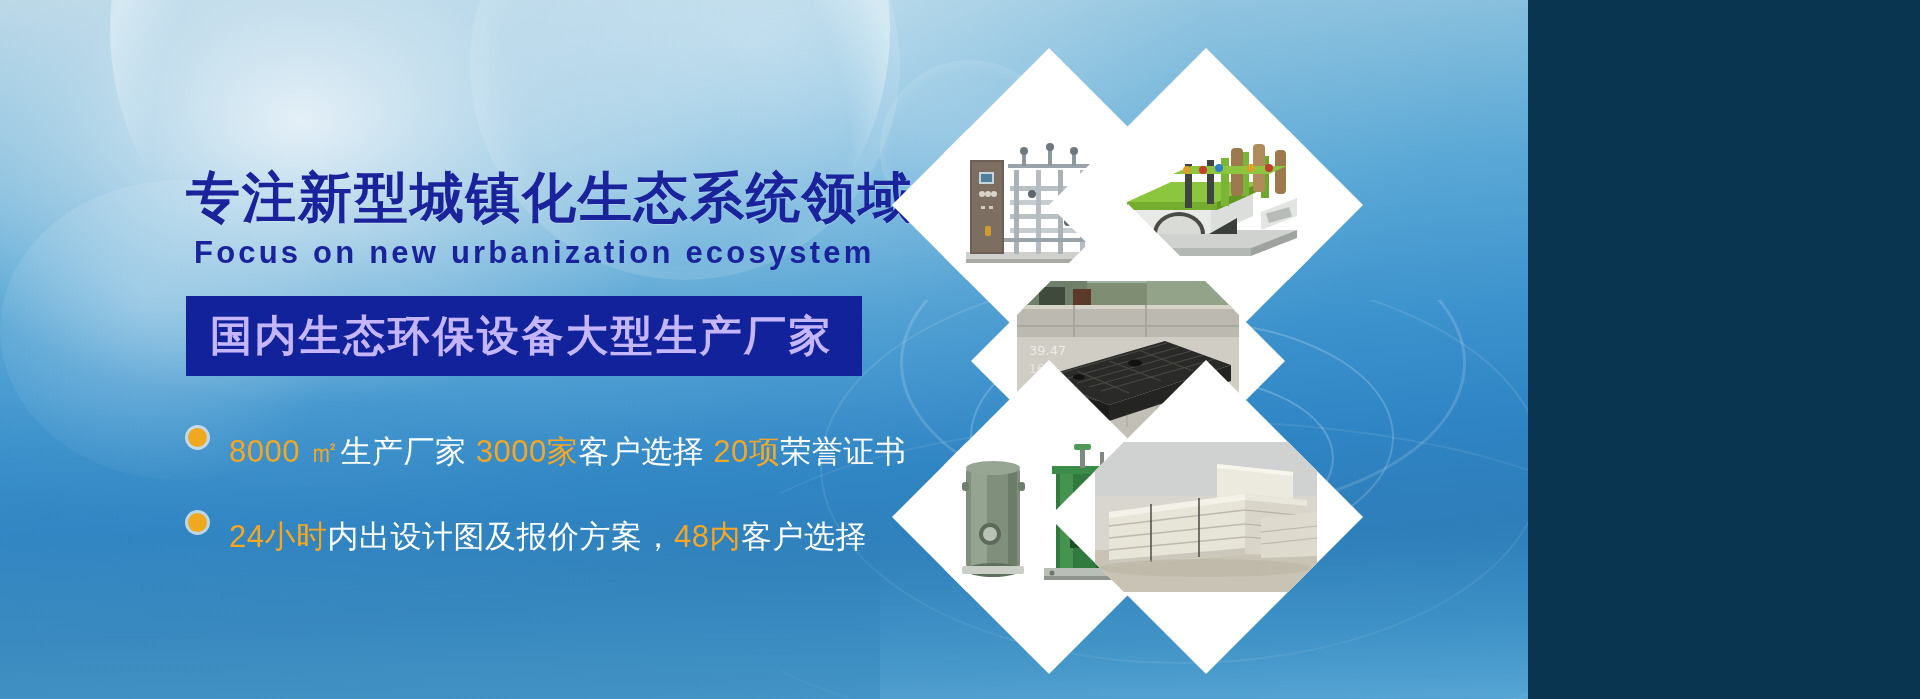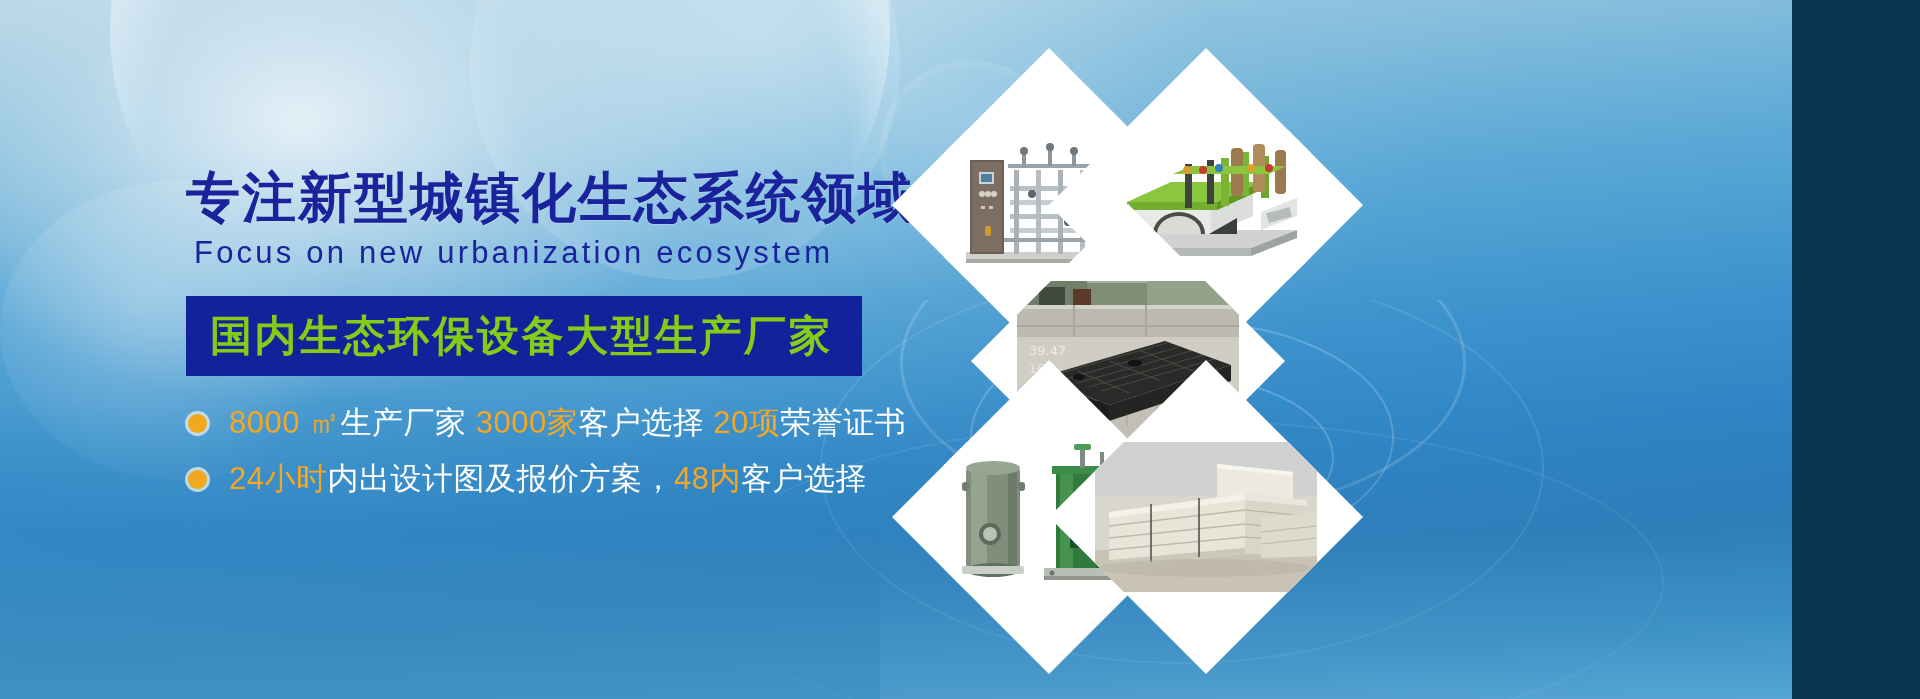--- a/index.html
+++ b/index.html
@@ -7,21 +7,21 @@
     margin: 0;
     padding: 0;
     background: #0a3550;
   }
   body {
     font-family: "Liberation Sans", "DejaVu Sans", sans-serif;
   }
 
   .banner {
     position: relative;
-    width: 1792px;
+    width: 1528px;
     height: 699px;
     overflow: hidden;
     
     background:
       radial-gradient(ellipse 620px 420px at 300px 120px, rgba(233,242,248,0.95) 0%, rgba(200,224,238,0.55) 38%, rgba(150,198,225,0.10) 68%, rgba(0,0,0,0) 100%),
       radial-gradient(ellipse 900px 560px at 760px 40px, rgba(225,240,248,0.55) 0%, rgba(150,200,228,0.18) 50%, rgba(0,0,0,0) 78%),
       linear-gradient(175deg, #bcd8e6 0%, #8dc2de 14%, #5aa8d6 34%, #3d93cd 52%, #2f84c4 66%, #2b7ab8 78%, #2e82bd 90%, #3d93cc 100%);
   }
 
   
@@ -100,35 +100,35 @@
     white-space: nowrap;
     text-shadow: 0 1px 0 rgba(255,255,255,0.22);
   }
   .subhead {
     margin: 10px 0 0 8px;
     font-size: 31px;
     line-height: 1.1;
     color: #1a239b;
     letter-spacing: 3.2px;
     white-space: nowrap;
-    font-weight: 400;
+    font-weight: 700;
   }
   .blue-box {
     margin-top: 26px;
     width: 676px;
     height: 80px;
     background: #12229a;
     display: flex;
     align-items: center;
   }
   .blue-box-text {
     margin-left: 24px;
     font-size: 42px;
     font-weight: 700;
-    color: #84cc16;
+    color: #c4b5fd;
     letter-spacing: 2.5px;
     white-space: nowrap;
   }
 
   .bullets {
     margin-top: 26px;
     list-style: none;
     padding: 0;
   }
   .bullet {
@@ -145,20 +145,21 @@
     background: #f0a81e;
     box-shadow: 0 0 0 3px rgba(225,232,236,0.80);
     margin-right: 22px;
     margin-left: 2px;
   }
   .bullet-text {
     font-size: 31px;
     color: #ffffff;
     letter-spacing: 0.5px;
     font-weight: 400;
+    margin-top: 29px;
   }
   .hl { color: #f5a623; }
 
   
   .diamonds {
     position: absolute;
     left: 905px;
     top: 72px;
     width: 420px;
     height: 560px;

